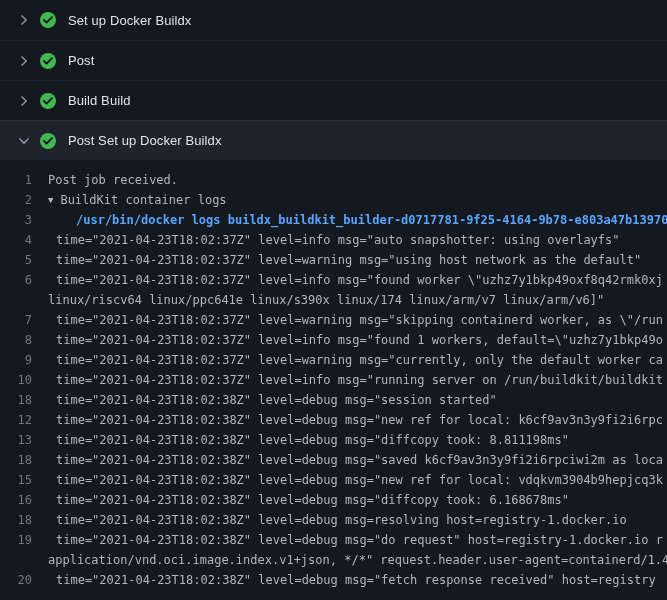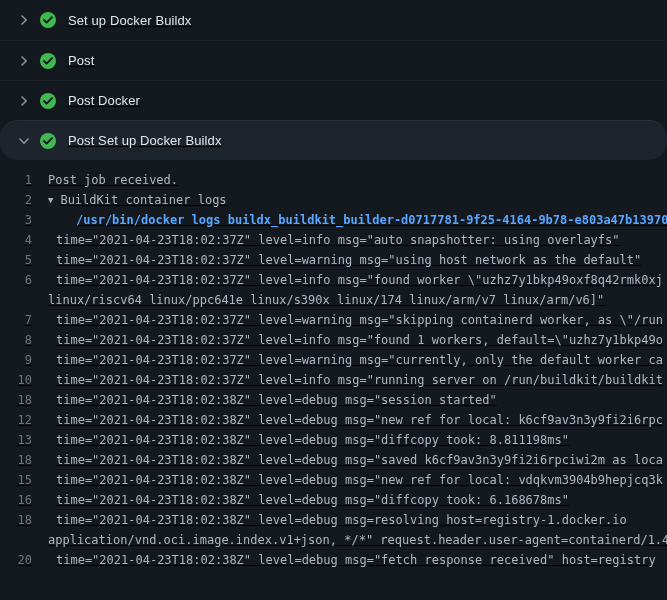--- a/index.html
+++ b/index.html
@@ -1,27 +1,27 @@
 <!DOCTYPE html>
 <html><head>
 <meta charset="utf-8">
 <style>
   * { margin:0; padding:0; box-sizing:border-box; }
   html,body { background:#14181f; }
   .app {
     position:relative; width:667px; height:600px; overflow:hidden;
-    background:#14181f; font-family:"Liberation Sans", sans-serif;text-decoration:underline;
+    background:#14181f; font-family:"Liberation Sans", sans-serif;
   }
   
   .step-header {
     height:40px; display:flex; align-items:center; padding:0 16px;
     cursor:pointer; border-top:1px solid rgba(240,246,252,0.05);
   }
   .step-header:first-child { border-top:none; }
-  .step-header.expanded { background:#1d242e;border-radius:18px; }
+  .step-header.expanded { background:#1d242e; }
   .chev { width:16px; height:16px; flex:none; display:flex; align-items:center; justify-content:center; color:#8b949e; }
   .chev svg { display:block; }
   .chev.down svg { transform:rotate(90deg); }
   .check {
     width:16px; height:16px; flex:none; margin-left:8px; border-radius:50%;
     background:#3fb950; display:flex; align-items:center; justify-content:center;
   }
   .check svg { display:block; }
   .step-label { margin-left:12px; font-size:13px; color:#dfe5ec; letter-spacing:0.1px; }
   
@@ -80,21 +80,21 @@
       <span class="chev">
         <svg width="10" height="10" viewBox="0 0 10 10">
             <path d="M3 1l4.2 4L3 9" fill="none" stroke="currentColor" stroke-width="1.6" stroke-linecap="round" stroke-linejoin="round"></path>
           </svg>
       </span>
       <span class="check">
         <svg width="10" height="8" viewBox="0 0 10 8">
             <path d="M1 4l2.6 2.6L9 1.2" fill="none" stroke="#10161d" stroke-width="1.8" stroke-linecap="round" stroke-linejoin="round"></path>
           </svg>
       </span>
-      <span class="step-label">Post Docker</span>
+      <span class="step-label">Build Build</span>
     </div>
 
     <div class="step-header expanded">
       <span class="chev down">
         <svg width="10" height="10" viewBox="0 0 10 10">
             <path d="M3 1l4.2 4L3 9" fill="none" stroke="currentColor" stroke-width="1.6" stroke-linecap="round" stroke-linejoin="round"></path>
           </svg>
       </span>
       <span class="check">
         <svg width="10" height="8" viewBox="0 0 10 8">
@@ -173,20 +173,24 @@
   </div>
       <div class="log-row">
     <span class="ln">16</span>
     <span class="lt t-plain ind">time="2021-04-23T18:02:38Z" level=debug msg="diffcopy took: 6.168678ms"</span>
   </div>
       <div class="log-row">
     <span class="ln">18</span>
     <span class="lt t-plain ind">time="2021-04-23T18:02:38Z" level=debug msg=resolving host=registry-1.docker.io</span>
   </div>
       <div class="log-row">
+    <span class="ln">19</span>
+    <span class="lt t-plain ind">time="2021-04-23T18:02:38Z" level=debug msg="do request" host=registry-1.docker.io r</span>
+  </div>
+      <div class="log-row">
     <span class="ln"></span>
     <span class="lt t-plain">application/vnd.oci.image.index.v1+json, */*" request.header.user-agent=containerd/1.4</span>
   </div>
       <div class="log-row">
     <span class="ln">20</span>
     <span class="lt t-plain ind">time="2021-04-23T18:02:38Z" level=debug msg="fetch response received" host=registry</span>
   </div>
     </div>
 
 </div>

